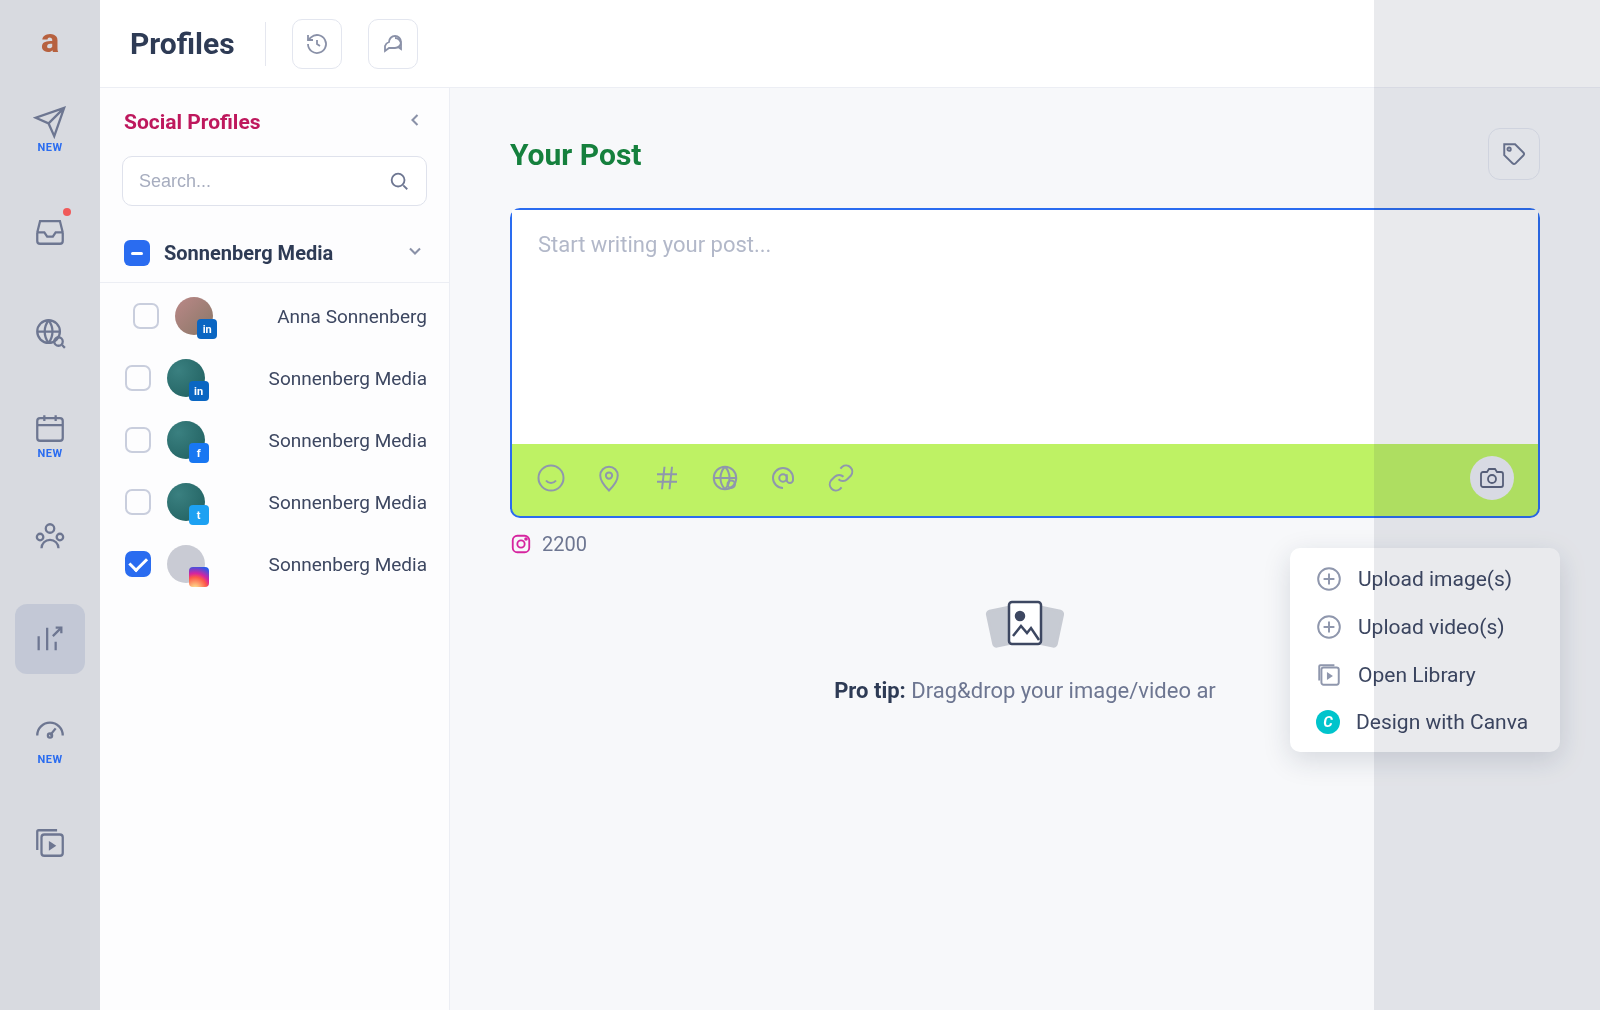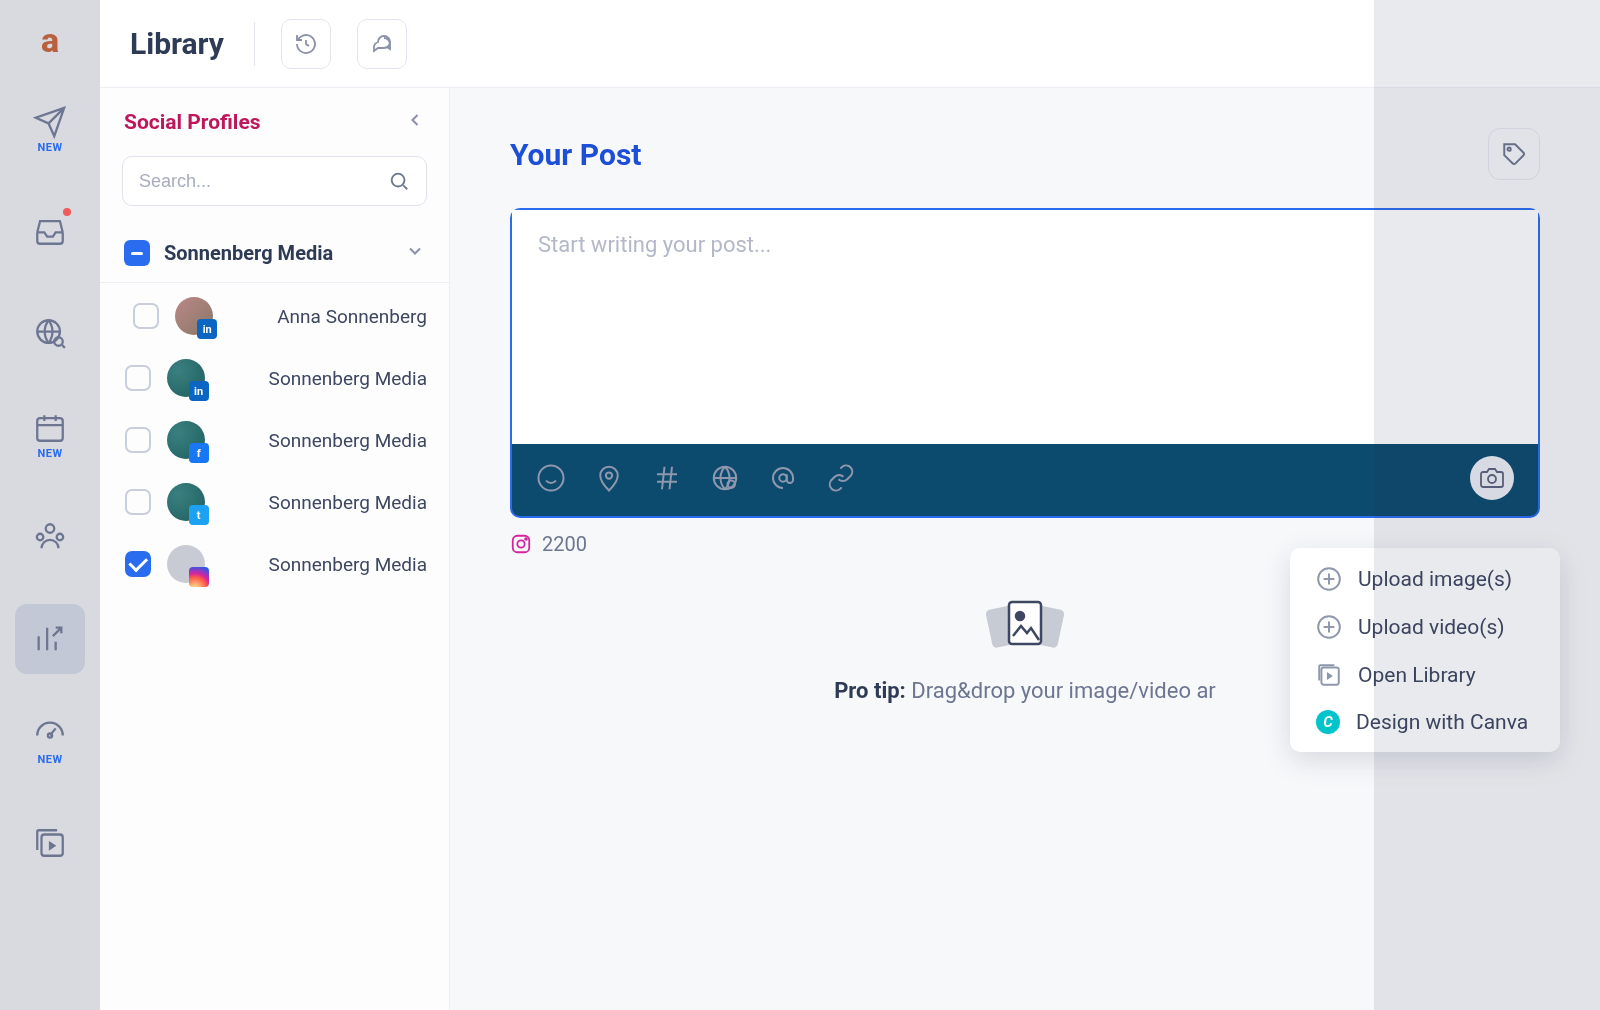--- a/index.html
+++ b/index.html
@@ -216,34 +216,34 @@
 .editor {
   flex: 1;
   padding: 40px 60px;
   position: relative;
 }
 .editor-head {
   display:flex; align-items:center; justify-content:space-between;
   margin-bottom: 28px;
 }
 .editor-head h2 {
-  font-size: 30px; font-weight:700; color:#1d4ed8;
+  font-size: 30px; font-weight:700; color:#15803d;
 }
 .tag-btn {
   width: 52px; height: 52px;
   border:1px solid #e3e6ef; border-radius:12px;
   display:flex;align-items:center;justify-content:center;
   cursor:pointer; color:#6d7691;
 }
 .tag-btn svg { width:26px;height:26px;stroke:currentColor;fill:none;stroke-width:1.8;}
 
 .composer {
   border: 2px solid #2a6cf0;
   border-radius: 10px;
-  background: #0c4a6e;
+  background: #bef264;
   min-height: 310px;
   display:flex; flex-direction:column;
   position:relative;
 }
 .composer textarea {
   flex:1;
   border:none; outline:none; resize:none;
   padding: 22px 26px;
   font-size: 22px;
   color:#3d4761;
@@ -375,21 +375,21 @@
       <svg viewBox="0 0 24 24">
           <rect x="6" y="6" width="15" height="15" rx="2"></rect>
           <path d="M3 17V4a1 1 0 0 1 1-1h13"></path>
           <path d="m12 12 3 2-3 2z" fill="currentColor"></path>
         </svg>
     </div>
   </div>
 
   <div class="main">
     <div class="topbar">
-      <h1>Library</h1>
+      <h1>Profiles</h1>
       <div class="vsep"></div>
       <div class="icon-btn">
         <svg viewBox="0 0 24 24">
             <path d="M3 12a9 9 0 1 0 3-6.7L3 8"></path>
             <path d="M3 3v5h5M12 8v4l3 2"></path>
           </svg>
       </div>
       <div class="icon-btn">
         <svg viewBox="0 0 24 24">
             <path d="M8 10a6 6 0 1 1 6 6H8l-4 3v-5a6 6 0 0 1 4-4z"></path>

